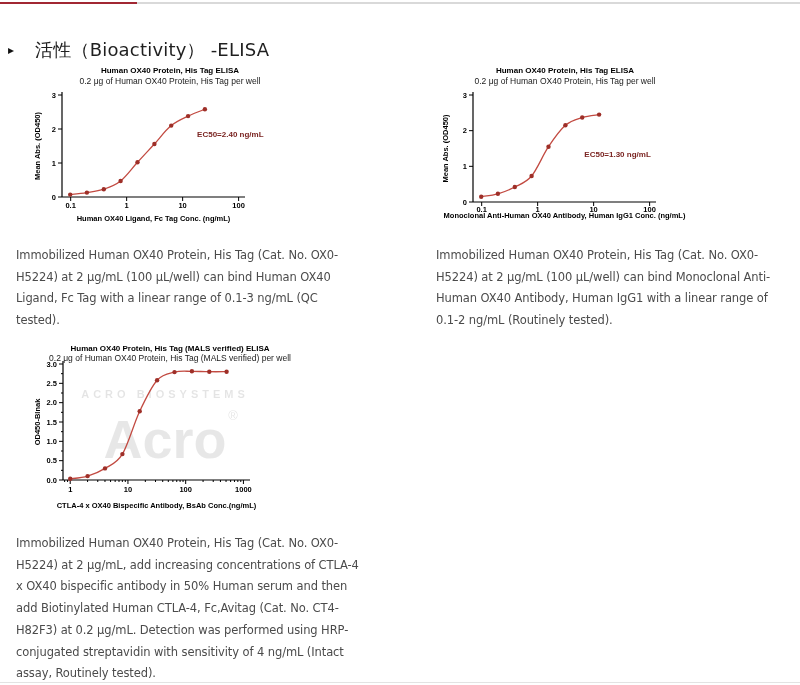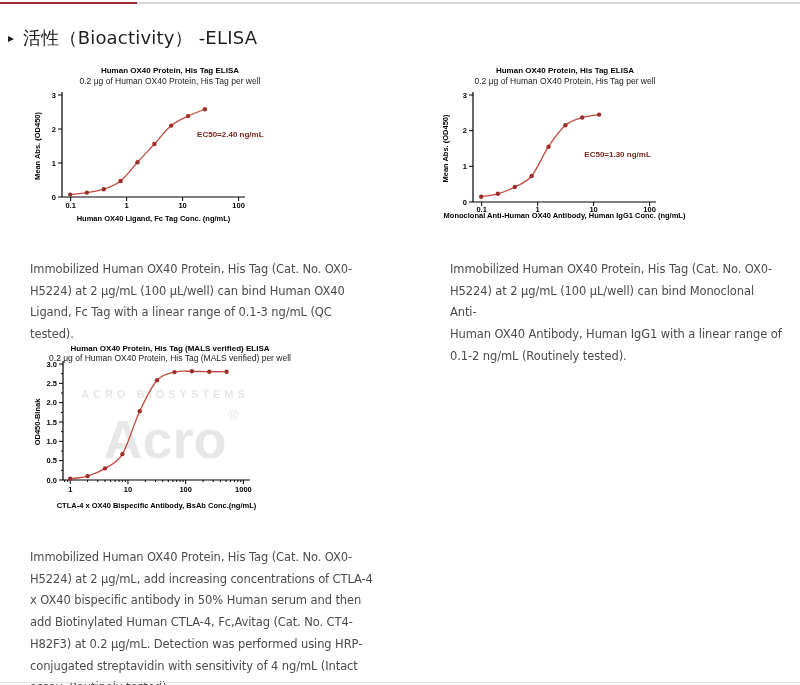--- a/index.html
+++ b/index.html
@@ -6,27 +6,27 @@
   body{
     width:800px;height:685px;position:relative;background:#ffffff;
     font-family:"DejaVu Sans","Liberation Sans",sans-serif;
     overflow:hidden;
   }
   .top-rule{position:absolute;top:2px;left:0;width:800px;height:2px;background:#d9d9d9;}
   .top-rule .red-seg{position:absolute;left:0;top:0;width:137px;height:2px;background:#a12733;display:block;}
   .bottom-rule{position:absolute;top:682px;left:0;width:800px;height:1px;background:#e3e3e3;}
   .header{position:absolute;left:8px;top:26px;display:flex;align-items:center;gap:9px;cursor:pointer;}
   .header .tri{font-size:12px;color:#111;line-height:1;}
-  .header h2{margin:0;font-size:18px;font-weight:400;color:#1f1f1f;letter-spacing:0.2px;}
+  .header h2{margin:12px;font-size:18px;font-weight:400;color:#1f1f1f;letter-spacing:0.2px;}
   figure.chart{position:absolute;margin:0;padding:0;}
   #chart1{left:30px;top:62px;}
   #chart2{left:425px;top:62px;}
   #chart3{left:30px;top:340px;}
   .para{
-    position:absolute;margin:16px;
+    position:absolute;margin:2px;
     font-size:11.5px;letter-spacing:-0.1px;line-height:21.7px;color:#4b4b4b;
     white-space:pre-line;
   }
   #p1{left:14px;top:243px;}
   #p2{left:434px;top:243px;}
   #p3{left:14px;top:531px;}
 </style>
 </head>
 <body>
 

